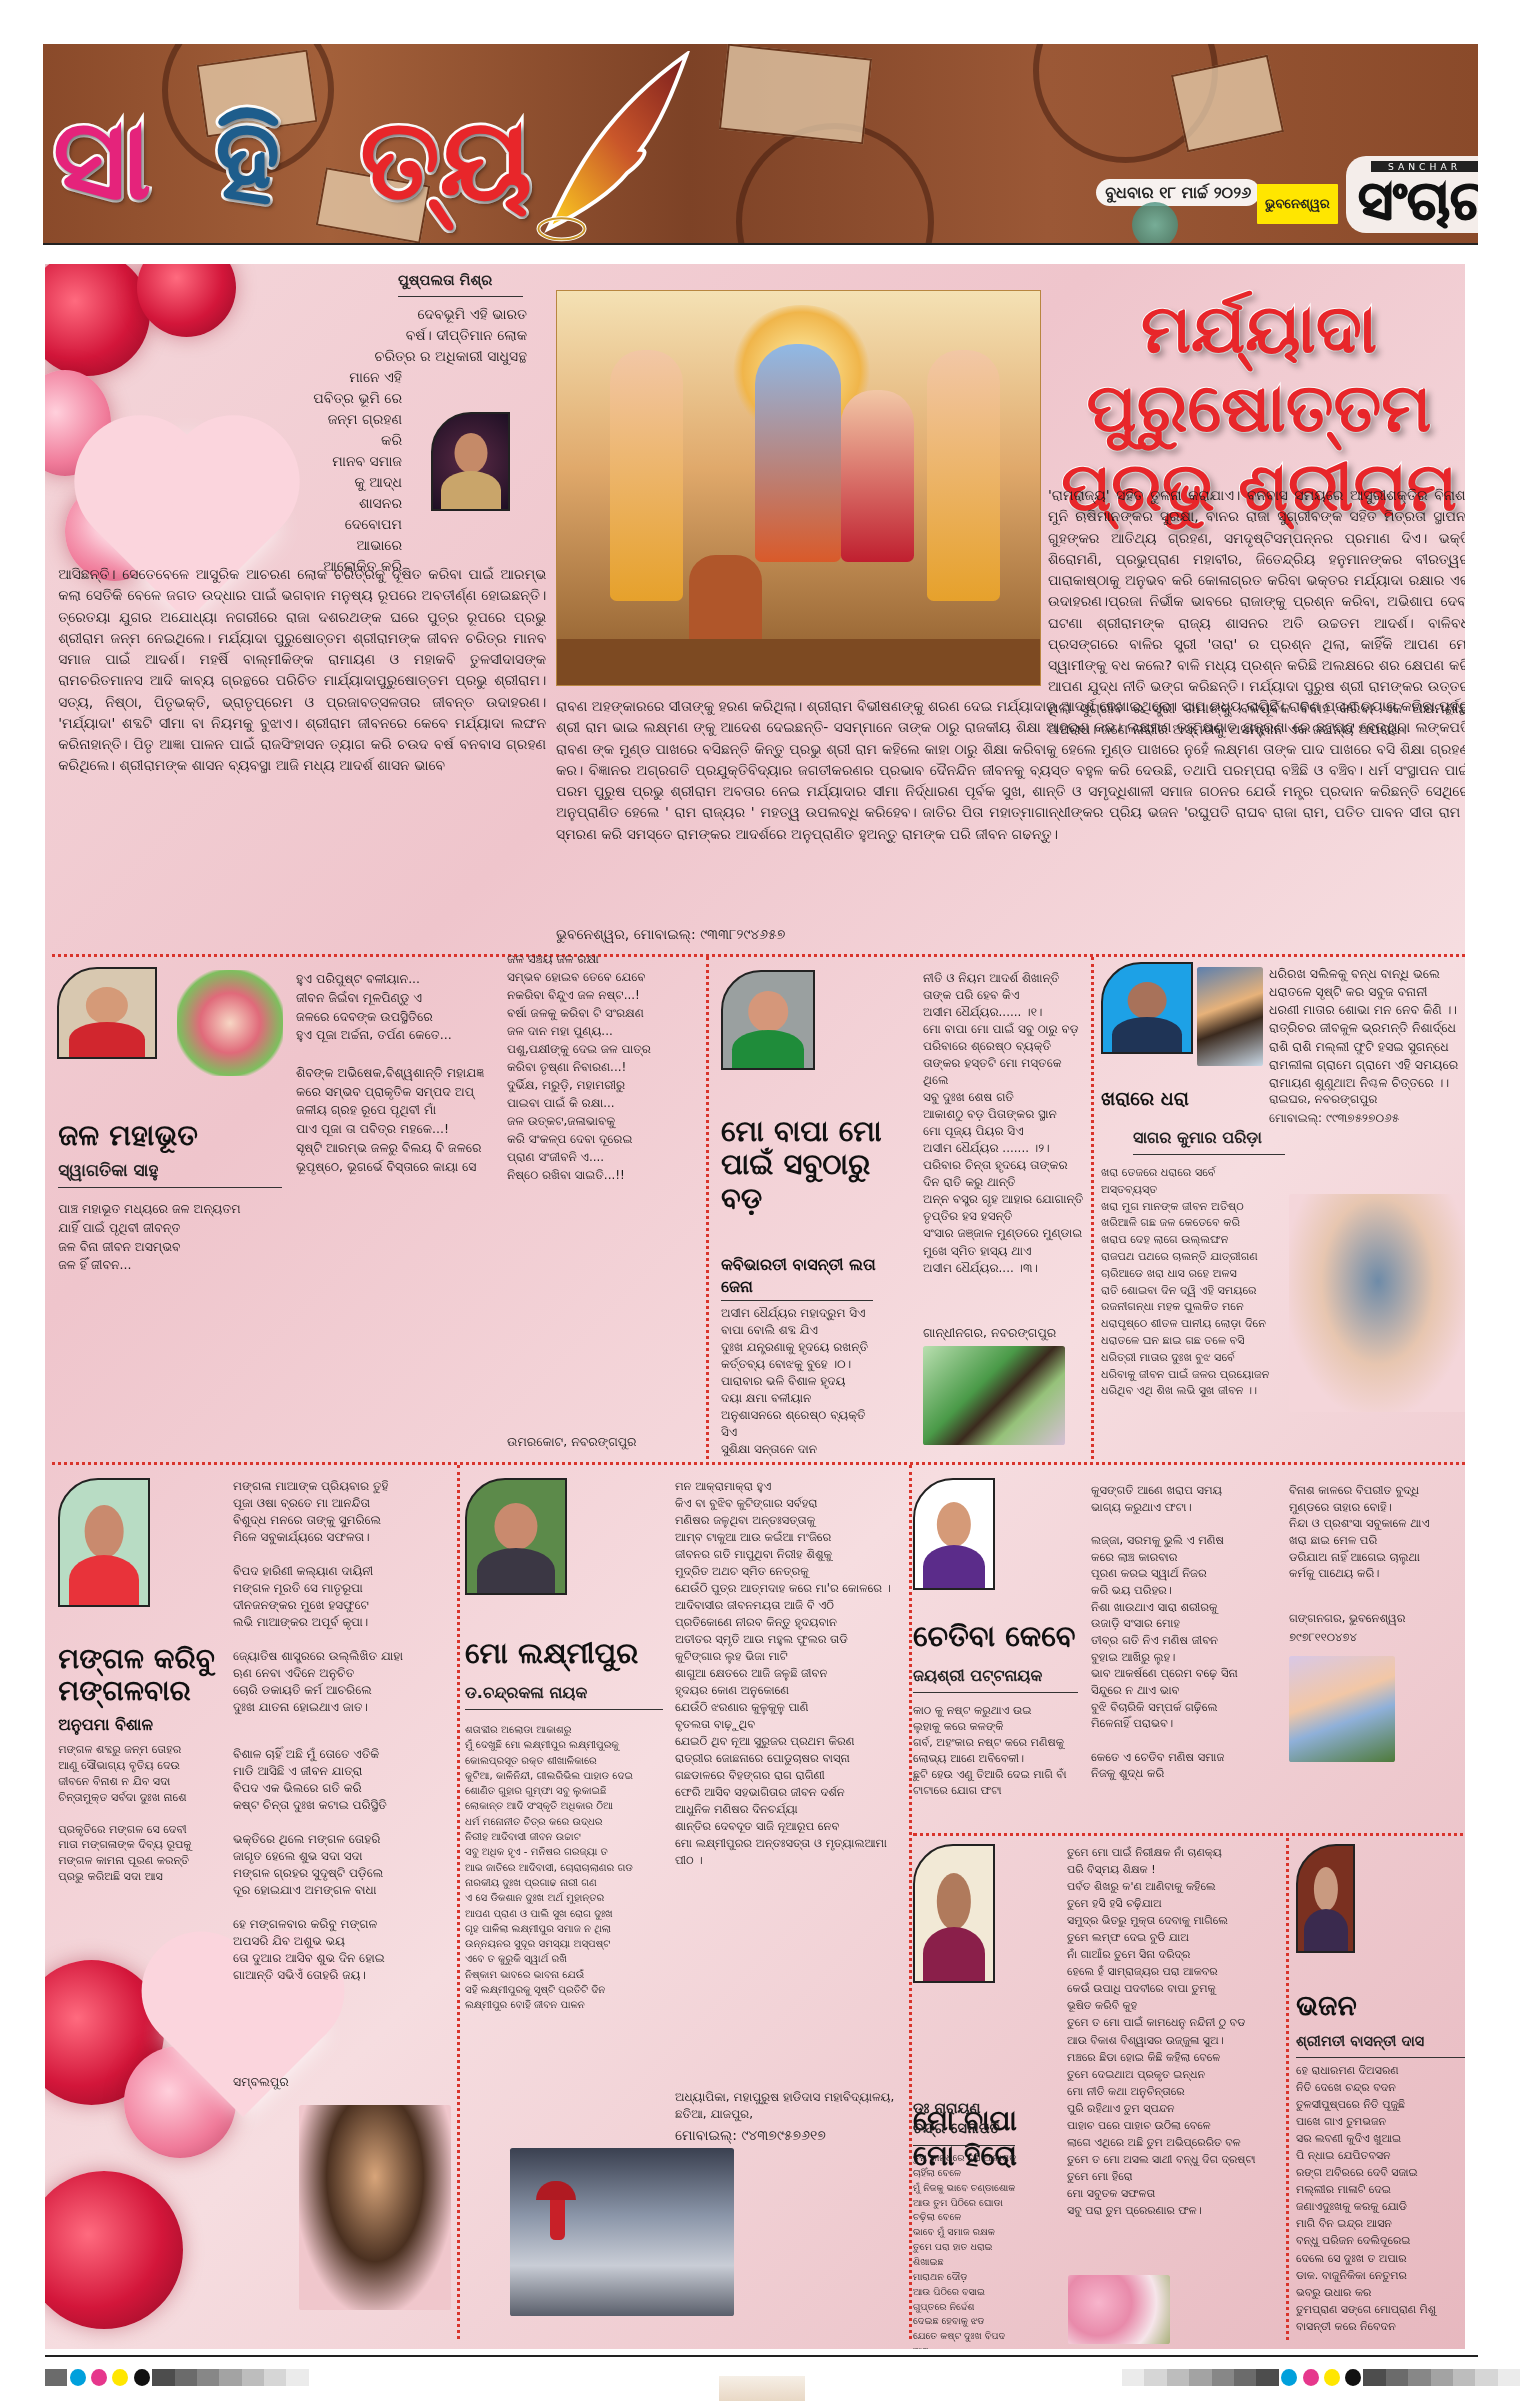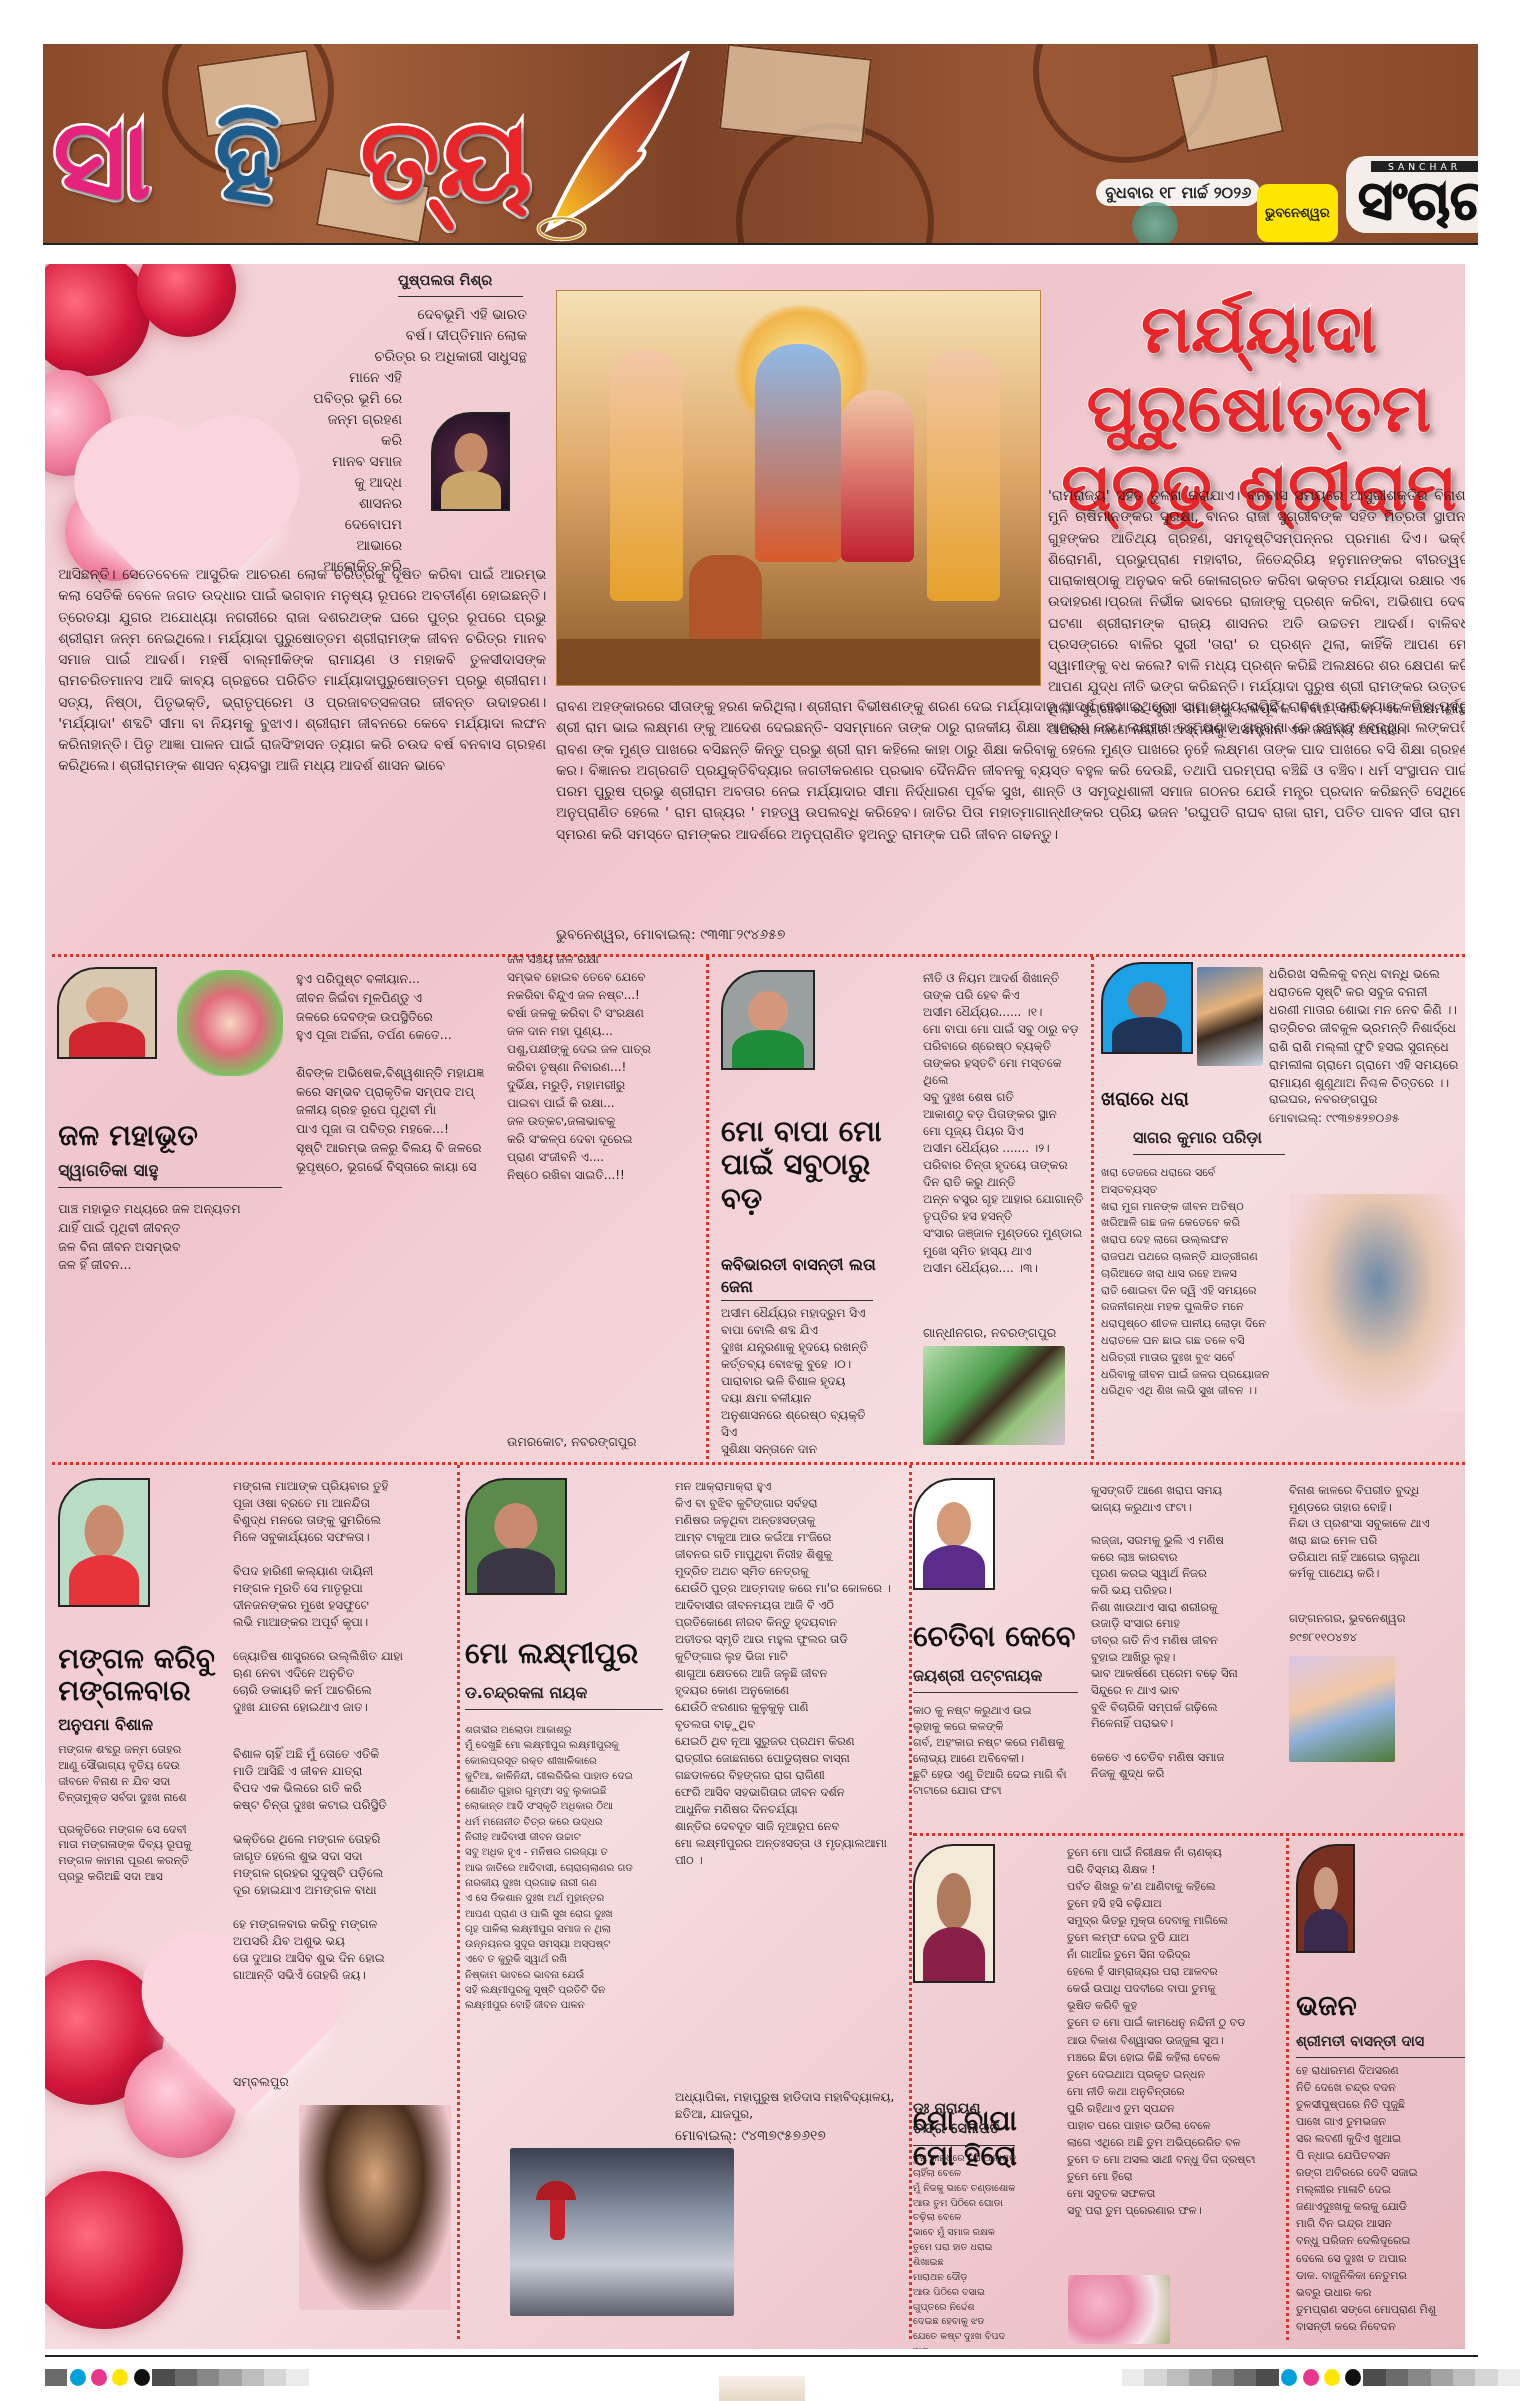--- a/index.html
+++ b/index.html
@@ -4,21 +4,21 @@
 <style>
 *{box-sizing:border-box;margin:0;padding:0}
 body{width:1526px;height:2401px;background:#fff;font-family:"DejaVu Sans",sans-serif;color:#1a1a1a;position:relative;overflow:hidden}
 .abs{position:absolute}
 #masthead{left:43px;top:44px;width:1435px;height:201px;background:linear-gradient(90deg,#8a4a2a,#a3603a 20%,#7d4226 45%,#9b5836 70%,#8a4a2a);border-bottom:2px solid #222;overflow:hidden}
 #masthead .swirl{position:absolute;border:6.6px solid rgba(70,30,15,.55);border-radius:50%}
 #masthead .book{position:absolute;background:#e8cfae;opacity:.75;border:2px solid #5c2e16}
 .mast-letter{position:absolute;top:59px;font-weight:bold;font-size:112px;line-height:1;-webkit-text-stroke:5.3px #fff;paint-order:stroke fill;text-shadow:2.6px 2.6px 4px rgba(0,0,0,.5)}
 #quill{position:absolute;left:492px;top:6.6px;width:165px;height:191px}
 #date-pill{position:absolute;left:1053px;top:135px;background:rgba(255,255,255,.92);border-radius:14.5px;padding:4px 9.2px;font-size:16px;font-weight:bold;color:#222}
-#city-pill{position:absolute;left:1214px;top:140px;background:#ffe600;border-radius:11px;padding:21px 8px;font-size:13.2px;font-weight:bold;color:#222}
+#city-pill{position:absolute;left:1214px;top:140px;background:#ffe600;border-radius:1px;padding:12px 8px;font-size:13.2px;font-weight:bold;color:#222}
 #brand{position:absolute;left:1303px;top:112px;background:rgba(255,255,255,.9);border-radius:20px;padding:5.3px 12px}
 #brand-en{display:block;font-size:9.2px;letter-spacing:4px;color:#fff;background:#222;text-align:center;margin:0 13.2px 1.3px}
 #brand-od{font-size:54px;font-weight:bold;color:#111;line-height:1;-webkit-text-stroke:1.3px #111}
 
 #page{left:45px;top:264px;width:1420px;height:2085px;background:linear-gradient(135deg,#f4d6da,#efc5cc 30%,#f6dde0 60%,#e7b8bf);overflow:hidden}
 .rose{position:absolute;border-radius:50%;background:radial-gradient(circle at 40% 40%,#ff6b7f,#d3163a 55%,#8c0a24);box-shadow:0 0 20px rgba(150,0,30,.35)}
 .rose.pink{background:radial-gradient(circle at 40% 40%,#ffd0dc,#f07b9a 60%,#c24a6a)}
 .heart{position:absolute;width:132px;height:132px;transform:rotate(-45deg);background:#fbd5dd;box-shadow:0 0 26.4px rgba(255,255,255,.8)}
 .heart::before,.heart::after{content:"";position:absolute;width:132px;height:132px;border-radius:50%;background:#fbd5dd}
 .heart::before{top:-66px;left:0}.heart::after{left:66px;top:0}

